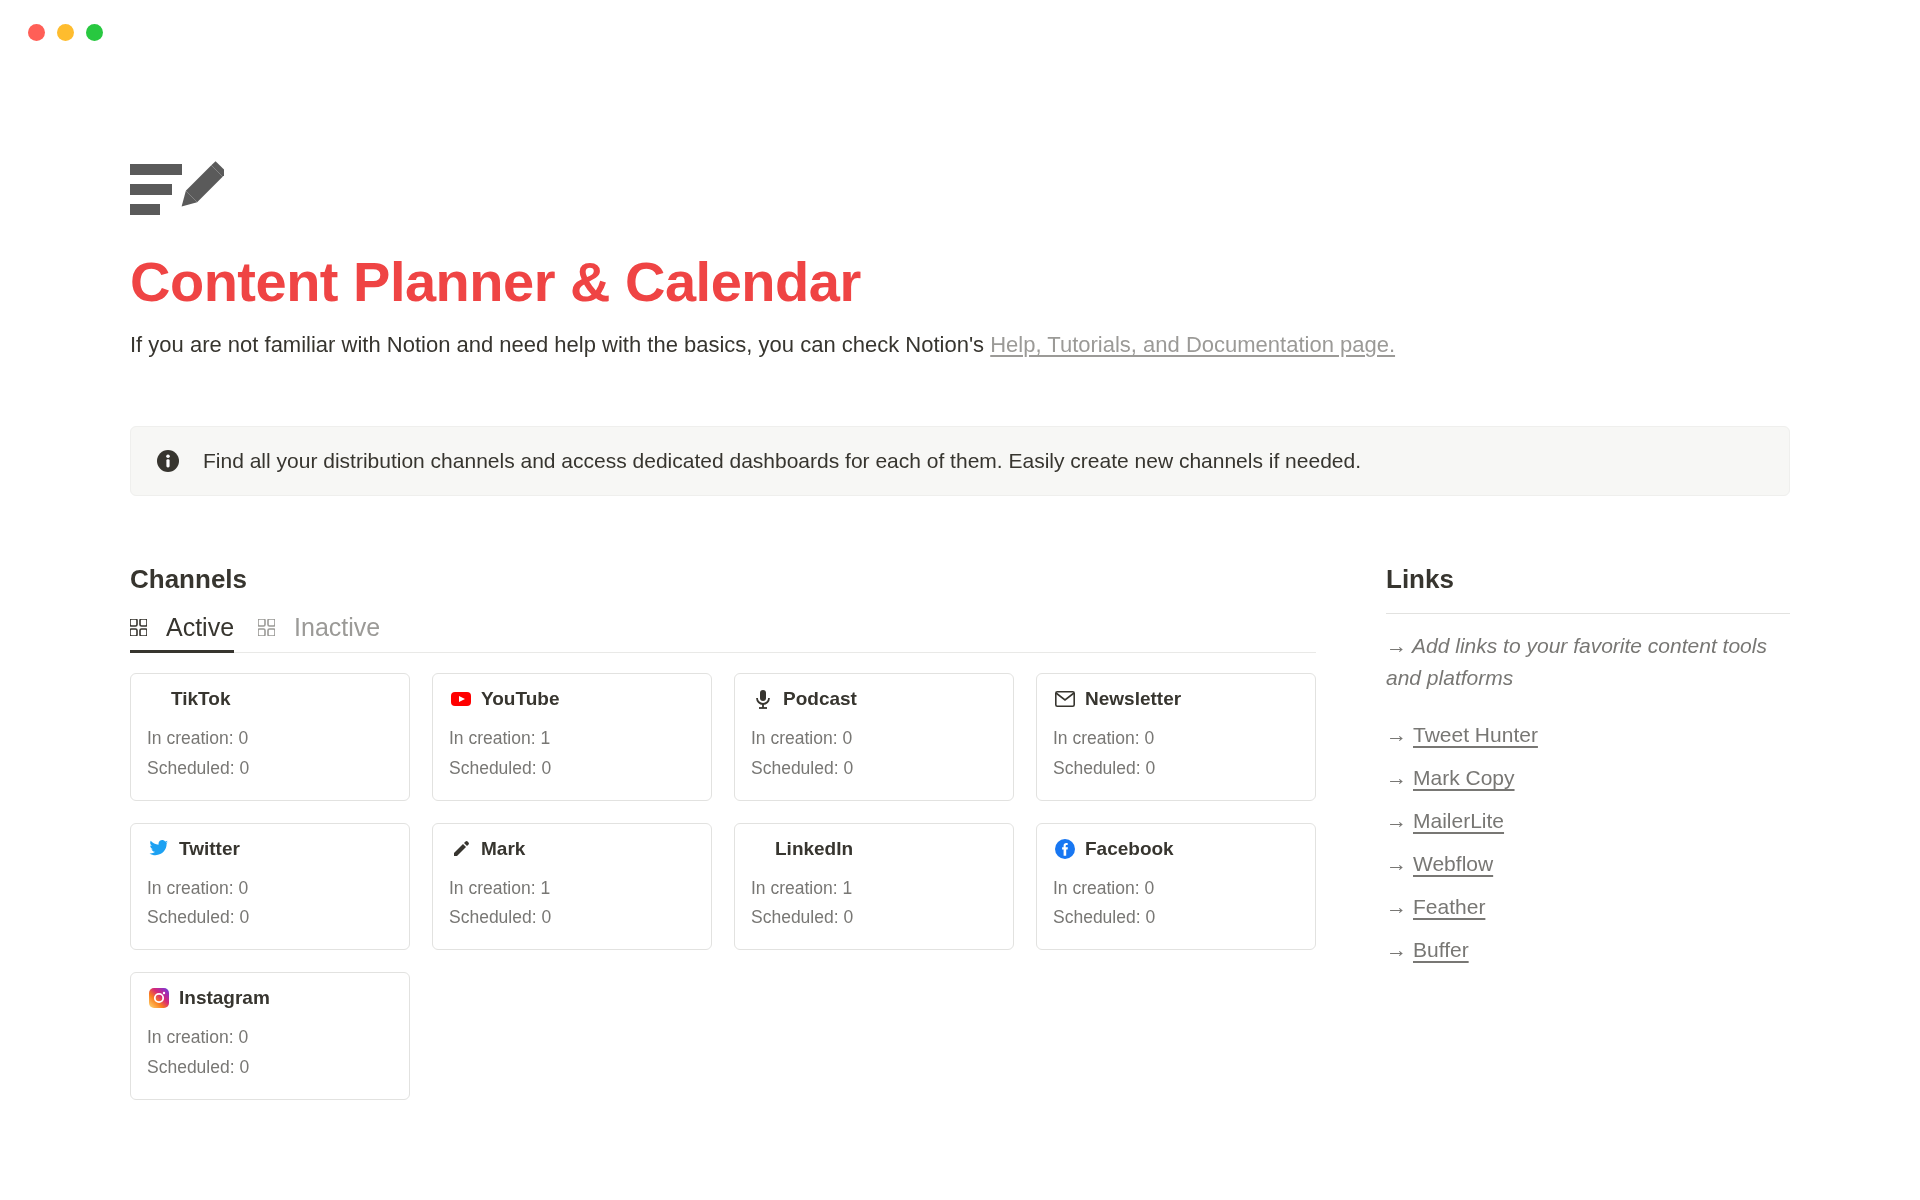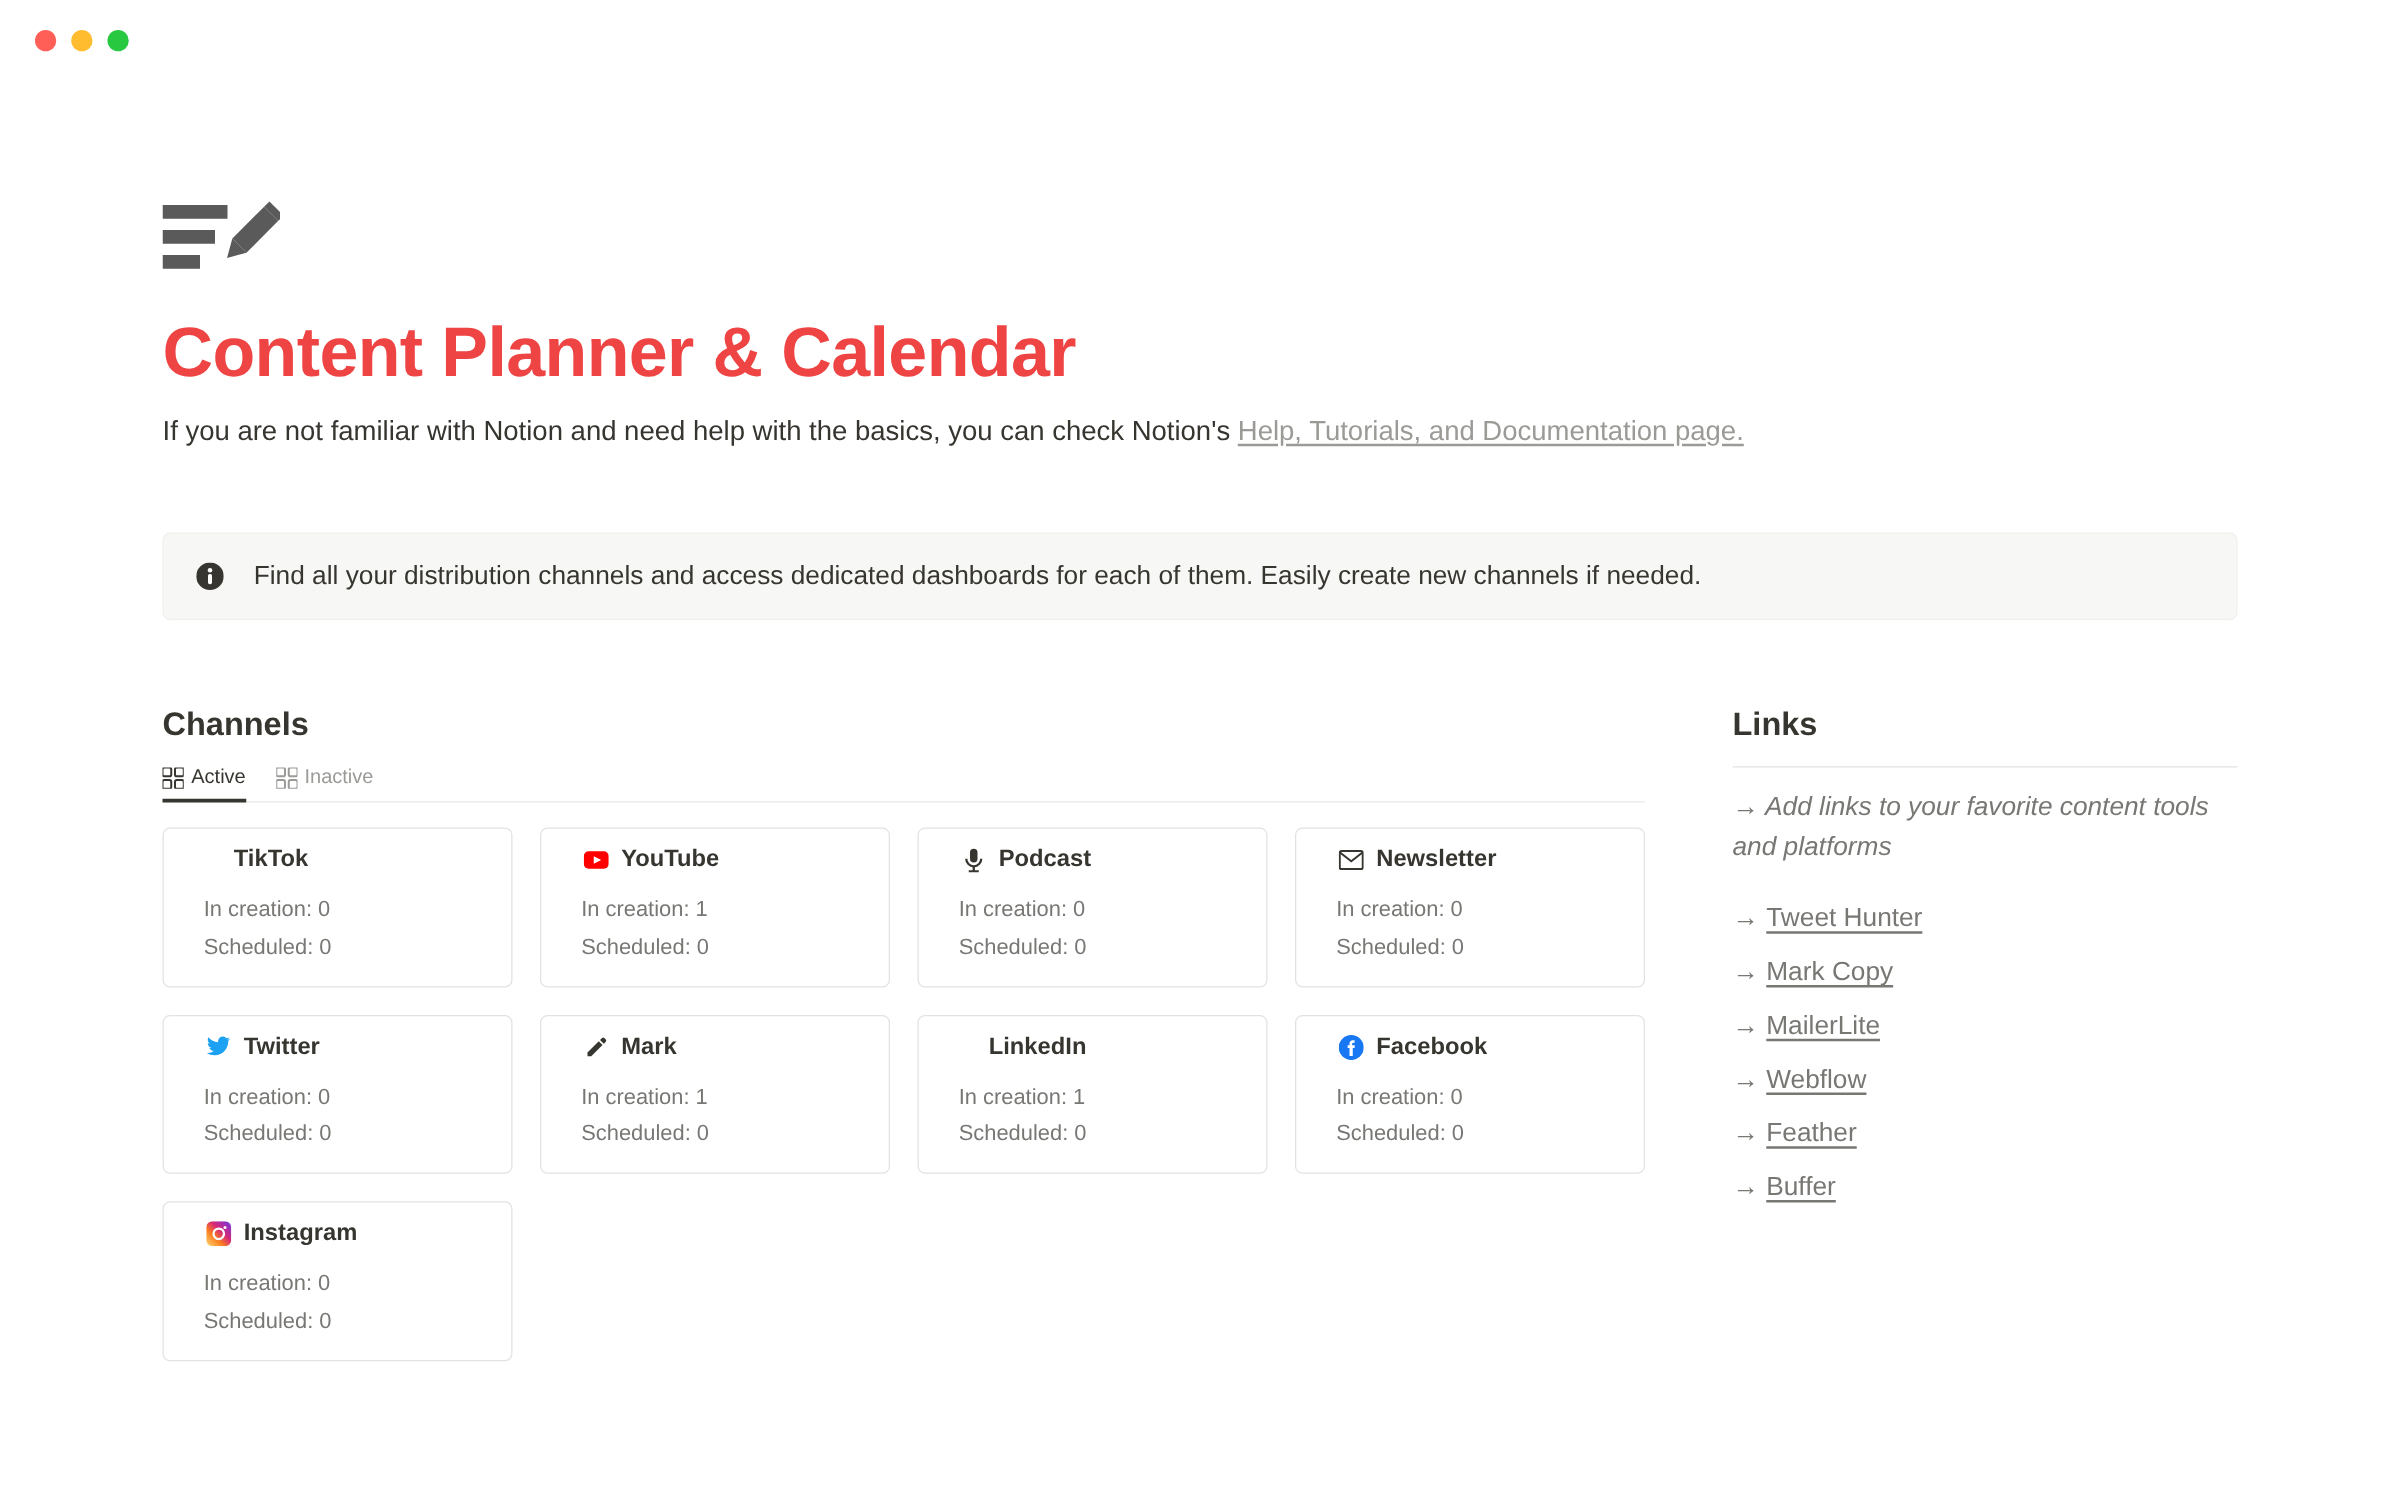--- a/index.html
+++ b/index.html
@@ -110,23 +110,23 @@
 
   .tabs {
     display: flex;
     gap: 24px;
     border-bottom: 1px solid #e9e9e7;
     margin-bottom: 20px;
   }
   .tab {
     display: flex;
     align-items: center;
-    gap: 6px;
+    gap: 19px;
     padding-bottom: 10px;
-    font-size: 16px;
+    font-size: 25px;
     color: #9b9a97;
     cursor: pointer;
     position: relative;
     text-align: center;
   }
   .tab.active {
     color: #37352f;
     font-weight: 500;
   }
   .tab.active::after {
@@ -143,21 +143,21 @@
   .grid-icon svg { display:block; }
 
   .cards {
     display: grid;
     grid-template-columns: repeat(4, 1fr);
     gap: 22px;
   }
   .card {
     border: 1px solid #e2e2e0;
     border-radius: 6px;
-    padding: 14px 16px 16px 32px;
+    padding: 14px 16px 16px 16px;
     cursor: pointer;
     background: #fff;
   }
   .card-title {
     display: flex;
     align-items: center;
     gap: 10px;
     font-size: 19px;
     font-weight: 600;
     color: #37352f;

